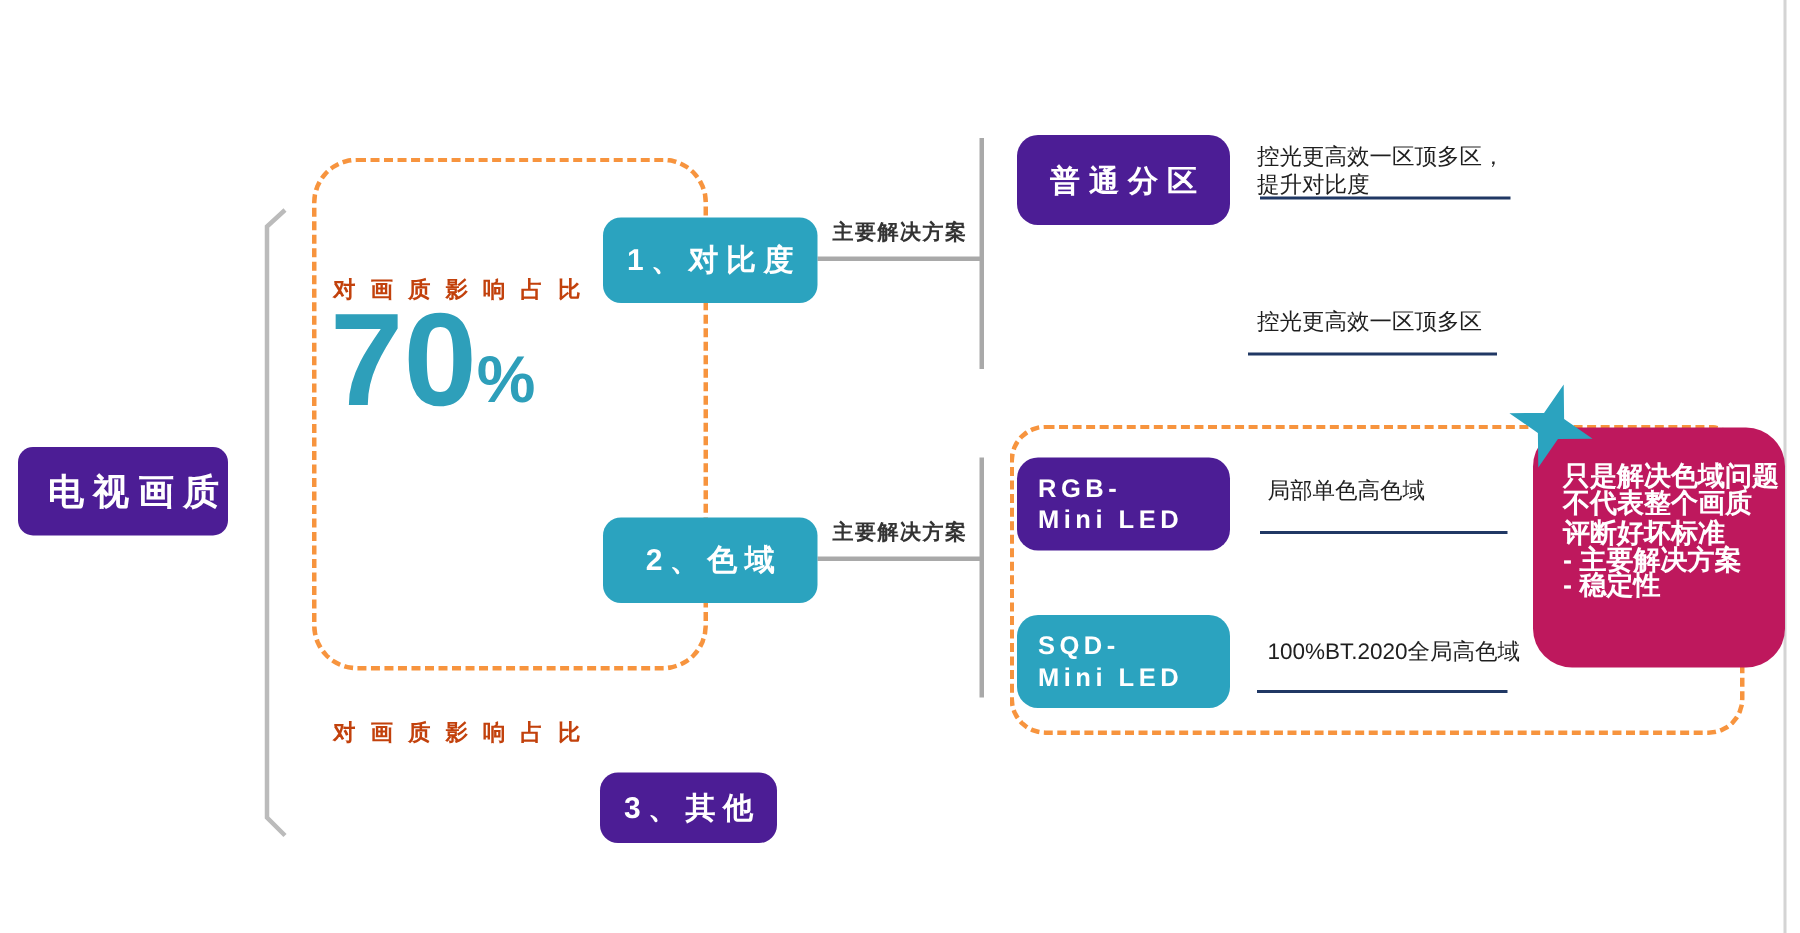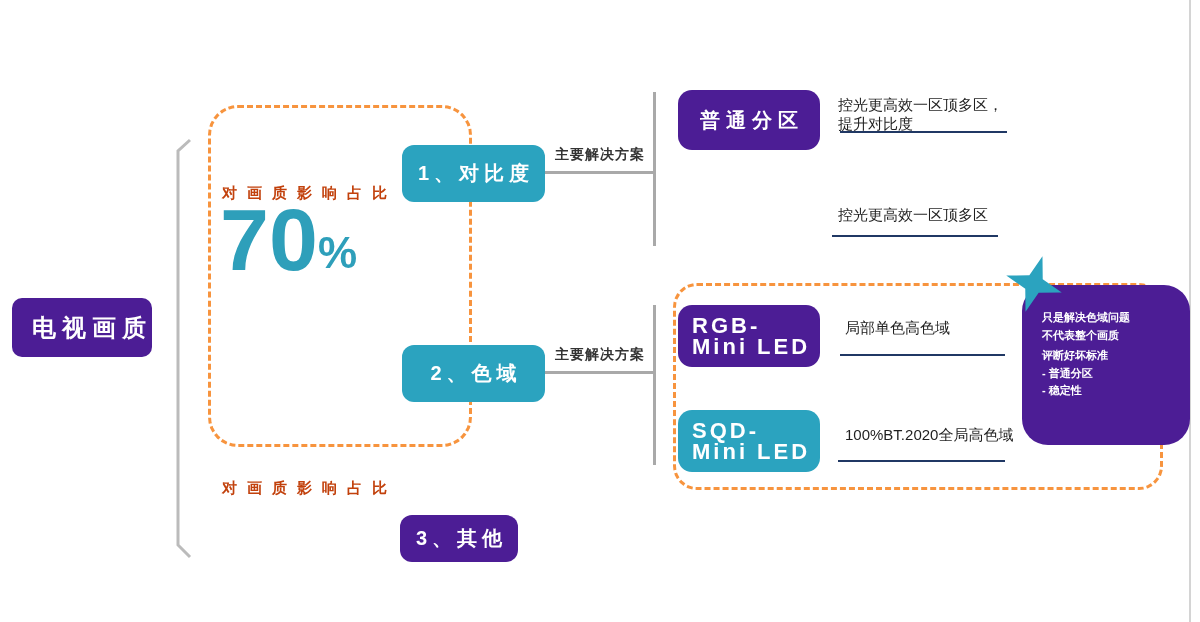--- a/index.html
+++ b/index.html
@@ -16,43 +16,43 @@
   .navy{background:#4c1d95;}
   .teal{background:#2BA3BF;}
   .root-node{left:12px;top:298px;width:140px;height:59px;border-radius:10px;
     font-size:24px;letter-spacing:6px;padding-left:6px;z-index:3;justify-content:flex-end;}
   .branch-node{width:143px;height:57px;border-radius:12px;font-size:20px;
     letter-spacing:5px;padding-left:5px;z-index:3;}
   .sol-node{width:142px;border-radius:14px;font-size:20px;letter-spacing:6px;
     padding-left:6px;z-index:3;}
   .sol-node.two-line{
     flex-direction:column;align-items:flex-start;justify-content:center;
-    font-size:22px;letter-spacing:3px;line-height:21px;padding-left:14px;
+    font-size:17px;letter-spacing:3px;line-height:21px;padding-left:14px;
   }
   
   .dash-rect{position:absolute;border:3px dashed #F7943E;box-sizing:border-box;z-index:1;}
   
   .impact-label{position:absolute;font-size:15px;font-weight:bold;color:#c2410c;
     letter-spacing:10px;white-space:nowrap;z-index:2;}
   .impact-number{position:absolute;color:#2E9FBA;font-weight:bold;line-height:1;
     white-space:nowrap;z-index:2;}
   .impact-number .num{font-size:88px;}
   .impact-number .unit{font-size:44px;position:relative;top:-2px;}
   
   .conn-label{position:absolute;width:110px;text-align:center;font-size:14px;
     font-weight:bold;color:#333333;letter-spacing:1px;z-index:2;white-space:nowrap;}
   .hline{position:absolute;height:3px;background:#A9A9A9;z-index:2;}
   .vline{position:absolute;width:3px;background:#A9A9A9;z-index:2;}
   
   .desc{position:absolute;font-size:15px;color:#1F1F1F;line-height:19px;z-index:2;white-space:nowrap;}
   .underline{position:absolute;height:2px;background:#203864;z-index:2;}
   
   .note-box{position:absolute;left:1022px;top:285px;width:168px;height:160px;
-    background:#4c1d95;border-radius:26px;color:#ffffff;font-weight:bold;
-    font-size:11px;line-height:17.5px;padding:24px 0 0 20px;box-sizing:border-box;z-index:4;}
+    background:#be185d;border-radius:26px;color:#ffffff;font-weight:bold;
+    font-size:18px;line-height:17.5px;padding:24px 0 0 20px;box-sizing:border-box;z-index:4;}
   .note-box .para2{margin-top:3px;}
   .edge-line{position:absolute;left:1189px;top:0;width:2px;height:622px;background:#D4D4D4;z-index:0;}
   svg{display:block;}
 </style>
 </head>
 <body>
 
 <div class="stage">
 
   <div class="edge-line"></div>
@@ -119,21 +119,21 @@
   </div>
   <div class="desc" style="left:845px;top:425px;">
     <div>100%BT.2020全局高色域</div>
   </div>
   <div class="underline" style="left:838px;top:460px;width:167px;"></div>
 
   <div class="note-box">
     <div>只是解决色域问题</div>
     <div>不代表整个画质</div>
     <div class="para2">评断好坏标准</div>
-    <div>- 普通分区</div>
+    <div>- 主要解决方案</div>
     <div>- 稳定性</div>
   </div>
 
   <div class="abs" style="left:1002px;top:252px;z-index:5;">
     <svg width="64" height="64" viewBox="0 0 64 64">
       <polygon points="32,3 39,25 61,32 39,39 32,61 25,39 3,32 25,25" fill="#2BA3BF" transform="rotate(17 32 32)"></polygon>
     </svg>
   </div>
 
   <div class="impact-label" style="left:222px;top:479px;">对画质影响占比</div>

